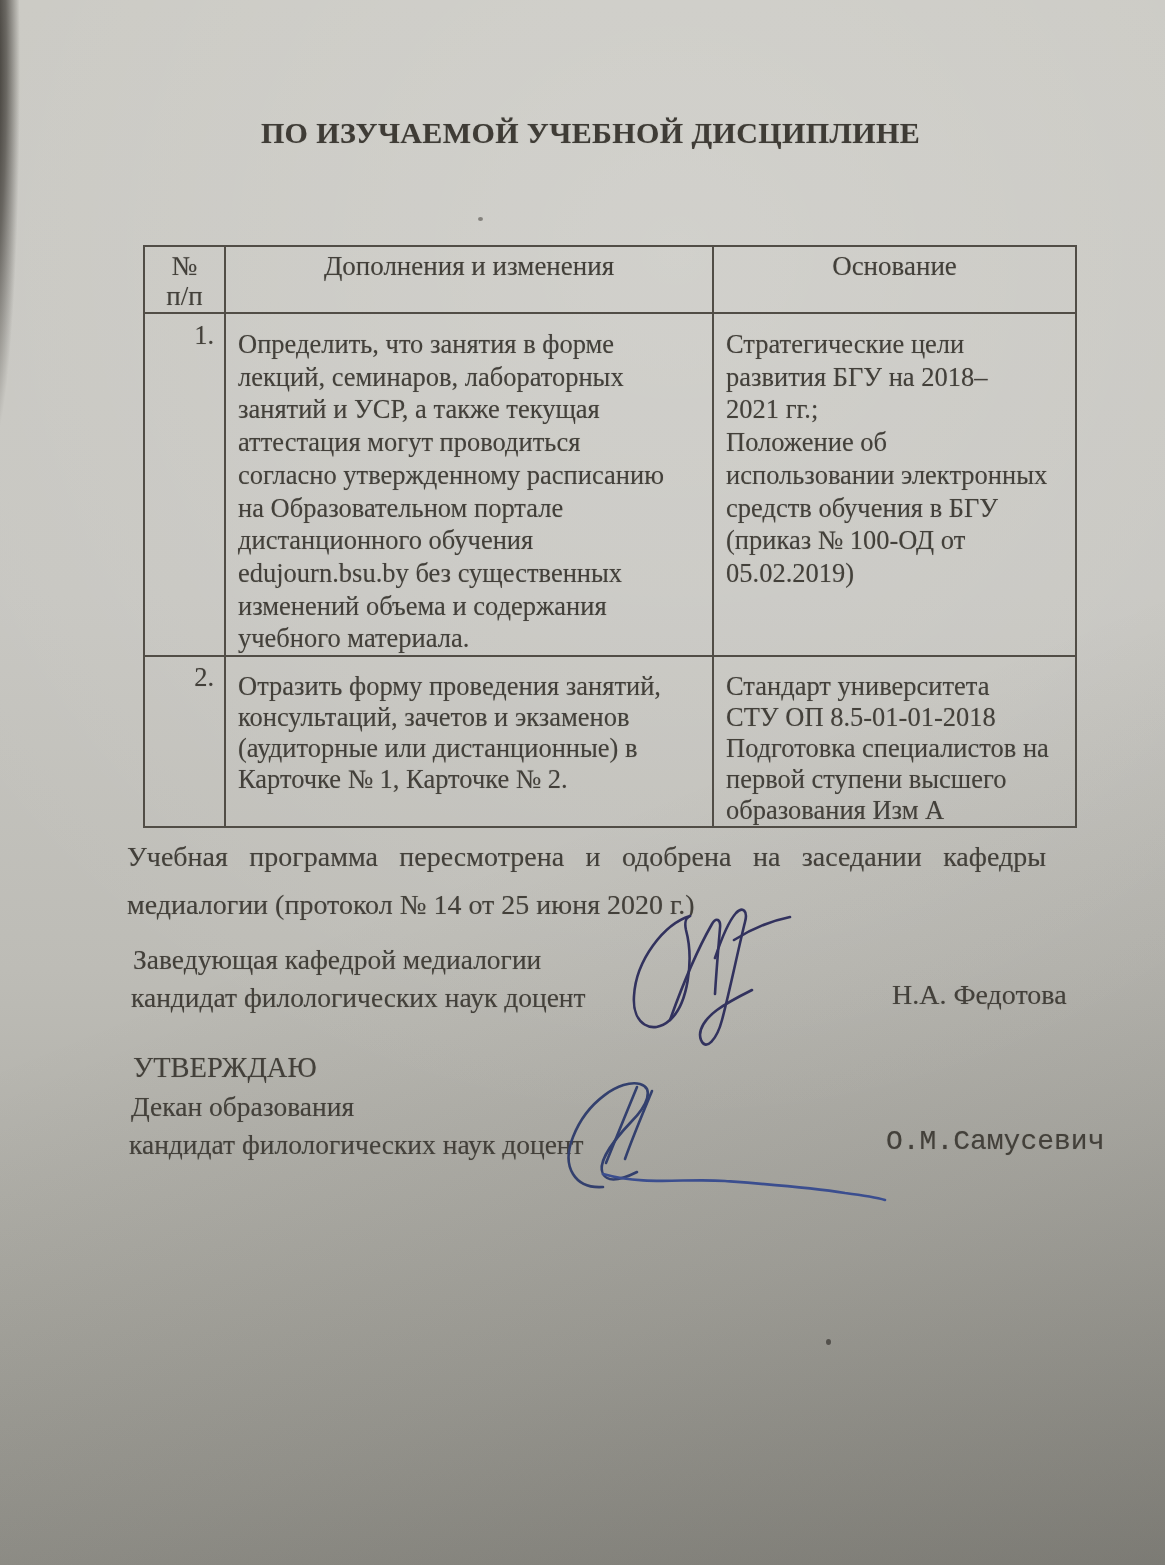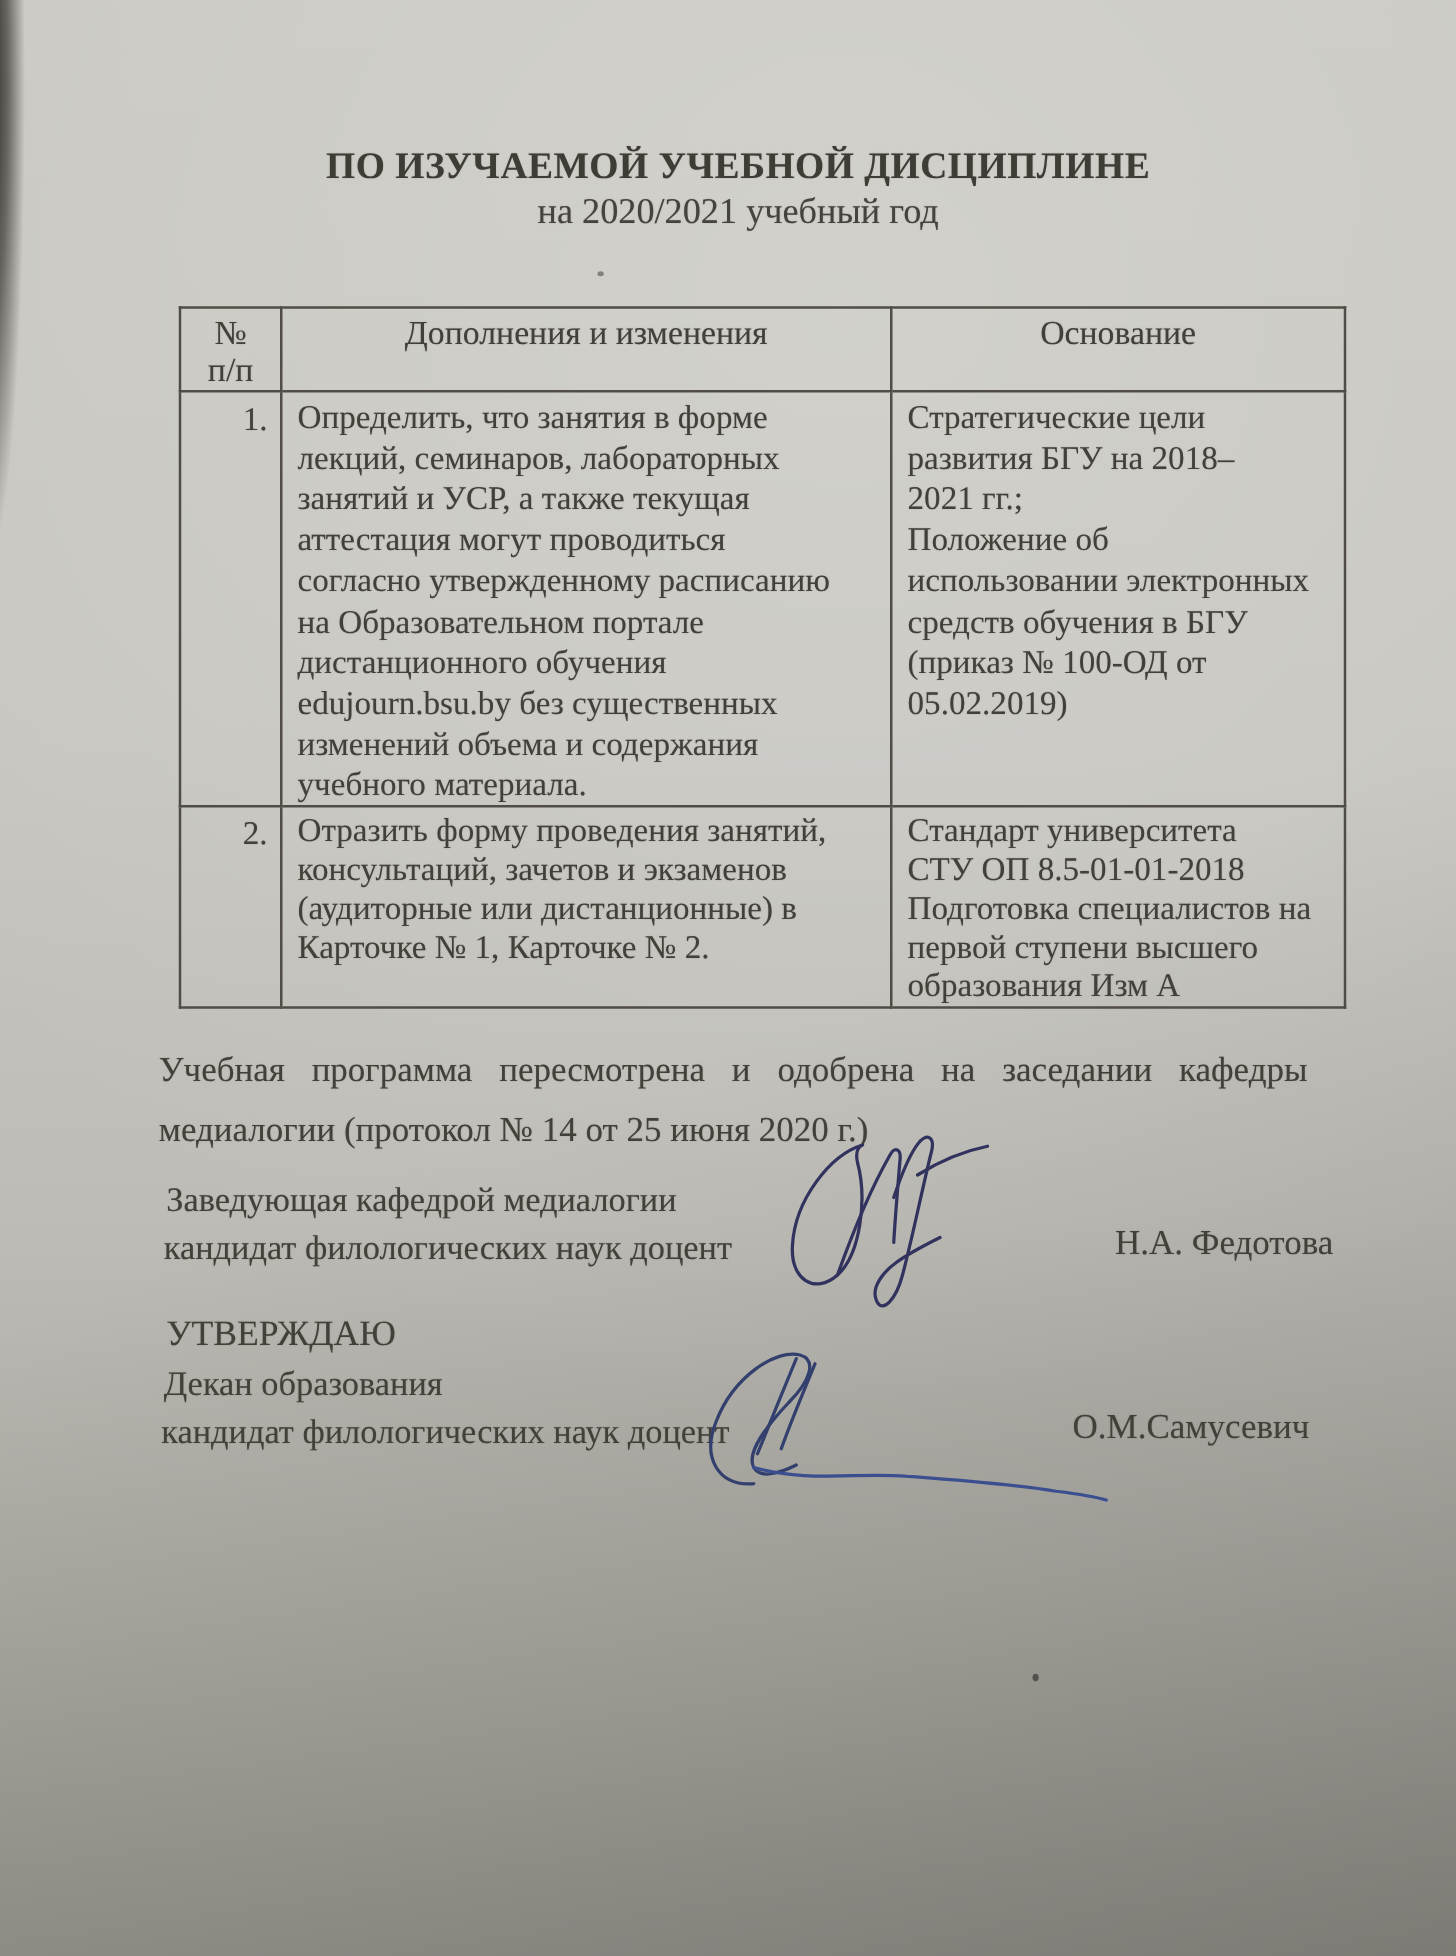--- a/index.html
+++ b/index.html
@@ -28,42 +28,41 @@
   .doc-table td, .doc-table th {
     border:2px solid #514d46; vertical-align:top;
     font-weight:normal; font-size:26.5px; line-height:32.7px;
     white-space:pre-line; overflow:visible;
   }
   .doc-table tr.hdr    { height:64px; }
   .doc-table tr.r1     { height:329px; }
   .doc-table tr.r2     { height:161px; }
   .doc-table th        { text-align:center; padding-top:4px; line-height:30px; font-size:27px; }
   .cell-num    { text-align:right; padding:5px 10px 0 0; font-size:27px; }
-  .cell-body   { padding:3px 6px 0 12px; }
+  .cell-body   { padding:14px 6px 0 12px; }
   .doc-table tr.r2 td { line-height:31px; }
 
   .approval {
     position:absolute; left:127px; top:833px; width:919px;
     font-size:28px; line-height:48px; text-align:justify;
   }
   .line { position:absolute; font-size:27.5px; white-space:nowrap; }
   .sig-name { position:absolute; font-size:28px; white-space:nowrap; }
   .sig-svg { position:absolute; pointer-events:none; }
   .speck { position:absolute; border-radius:50%; }
   .speck-1 { left:478px; top:217px; width:5px; height:4px; background:rgba(70,66,60,0.55); }
   .speck-2 { left:826px; top:1339px; width:5px; height:6px; background:rgba(55,52,48,0.7); }
 </style>
 </head>
 <body>
 
 <div class="corner-shadow"></div>
 
 <div class="title-block">
   <div class="title-main">ПО ИЗУЧАЕМОЙ УЧЕБНОЙ ДИСЦИПЛИНЕ</div>
-  <div class="title-sub">на 2020/2021 учебный год</div>
 </div>
 
 <div class="speck speck-1"></div>
 
 <table class="doc-table">
   <colgroup>
       <col style="width:81px">
       <col style="width:488px">
       <col style="width:363px">
     </colgroup>
@@ -121,21 +120,21 @@
     <path d="M 68,8 C 42,16 14,52 12,88 C 10,116 30,128 48,112 C 66,96 72,52 64,22 C 62,13 65,9 68,8"></path>
     <path d="M 48,112 C 58,84 74,44 90,16 C 94,9 99,11 98,20 C 96,44 94,68 93,86"></path>
     <path d="M 93,50 C 99,32 106,14 114,5 C 121,-2 126,3 123,14 C 116,42 108,82 100,112 C 95,131 84,144 79,132 C 75,122 84,110 95,102 C 106,94 120,87 130,82"></path>
     <path d="M 112,32 C 128,22 148,13 168,9"></path>
   </g>
 </svg>
 
 <div class="line" style="left:133px; top:1052px; font-size:28.5px;">УТВЕРЖДАЮ</div>
 <div class="line" style="left:131px; top:1091px;">Декан образования</div>
 <div class="line" style="left:129px; top:1129px;">кандидат филологических наук доцент</div>
-<div class="sig-name" style="left:858px; top:1126px;">О.М.Самусевич</div>
+<div class="sig-name" style="left:886px; top:1126px;font-family:Liberation Mono, monospace;">О.М.Самусевич</div>
 
 <svg class="sig-svg" style="left:545px; top:1075px;" width="345" height="130" viewBox="0 0 345 130">
   <g fill="none" stroke="#3b4e8f" stroke-width="2.6" stroke-linecap="round">
     <path d="M 58,112 C 30,114 16,92 28,62 C 42,26 76,4 95,9 C 109,13 103,30 86,47 C 68,66 52,88 58,99 C 63,108 78,104 92,97" stroke="#33406e"></path>
     <path d="M 92,12 C 82,36 70,66 61,88" stroke="#33406e"></path>
     <path d="M 107,16 C 97,40 87,64 80,84" stroke="#33406e"></path>
     <path d="M 58,99 C 100,111 140,103 180,106 C 220,109 262,112 300,118 C 316,120 330,122 340,125"></path>
   </g>
 </svg>
 

